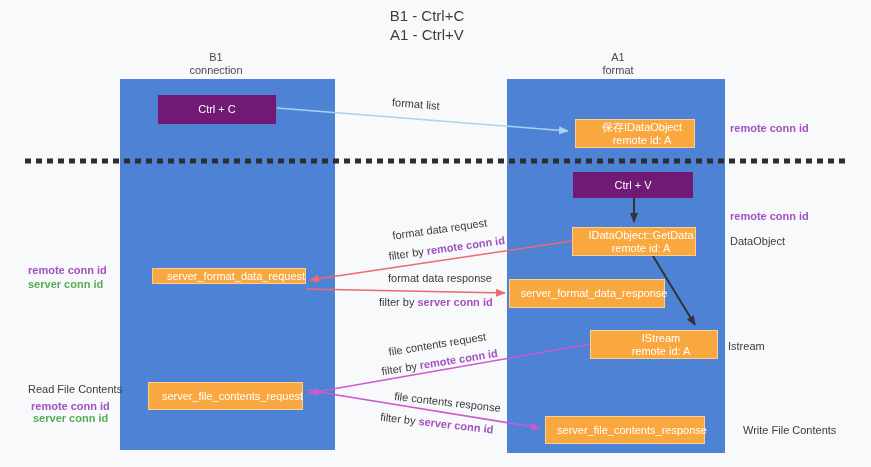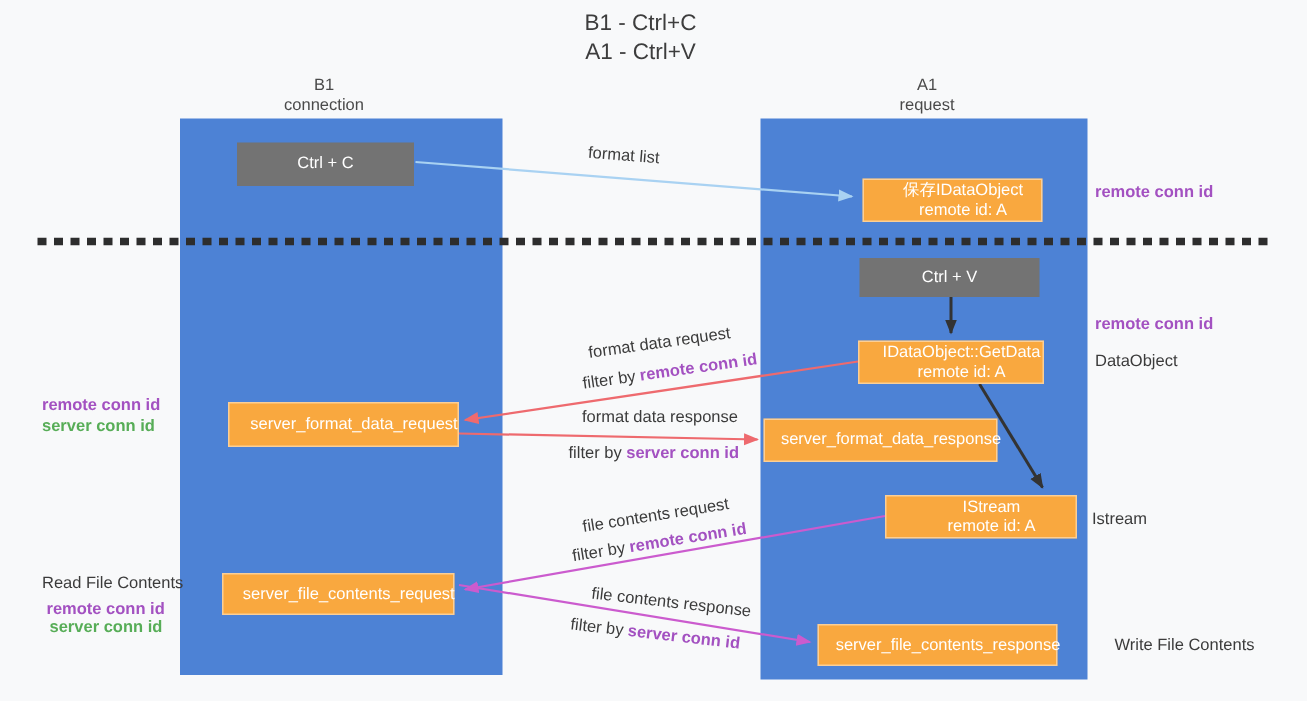--- a/index.html
+++ b/index.html
@@ -10,21 +10,21 @@
   .title { position:absolute; left:347px; top:6px; width:160px; text-align:center;
            font-size:15px; line-height:19px; color:#3d3d3d; z-index:1; }
 
   .lane { position:absolute; background:#4d82d5; z-index:1; }
   .lane-header { position:absolute; width:120px; text-align:center; font-size:11px;
                  line-height:13px; color:#4a4a4a; z-index:1; }
 
   .node { position:absolute; display:flex; flex-direction:column; align-items:center;
           justify-content:center; color:#fff; font-size:11px; line-height:13px;
           text-align:center; z-index:3; }
-  .green  { background:#737373; }
+  .green  { background:#701a75; }
   .orange { background:#f9a83f; border:1px solid rgba(255,255,255,0.45);padding-left:14px; }
 
   .alabel { position:absolute; font-size:11px; color:#3b3b3b; white-space:nowrap; z-index:4; }
   .tilt-dn  { transform:rotate(4.5deg); }
   .tilt-up8 { transform:rotate(-8deg); }
   .tilt-up9 { transform:rotate(-9deg); }
   .tilt-dn6 { transform:rotate(6.5deg); }
   .key { font-weight:bold; margin-left:3px; }
   .purple { color:#a351c1; }
 
@@ -69,21 +69,21 @@
     <div>B1 - Ctrl+C</div>
     <div>A1 - Ctrl+V</div>
   </div>
 
   <div class="lane-header" style="left:156px; top:51px;">
     <div>B1</div>
     <div>connection</div>
   </div>
   <div class="lane-header" style="left:558px; top:51px;">
     <div>A1</div>
-    <div>request</div>
+    <div>format</div>
   </div>
 
   <div class="lane" style="left:120px; top:79px; width:215px; height:371px;"></div>
   <div class="lane" style="left:507px; top:79px; width:218px; height:374px;"></div>
 
   <div class="node green" style="left:158px; top:95px; width:118px; height:29px;">
     <span>Ctrl + C</span>
   </div>
 
   <div class="node orange" style="left:575px; top:119px; width:120px; height:29px;">
@@ -93,21 +93,21 @@
 
   <div class="node green" style="left:573px; top:172px; width:120px; height:26px;">
     <span>Ctrl + V</span>
   </div>
 
   <div class="node orange" style="left:572px; top:227px; width:124px; height:29px;">
     <span>IDataObject::GetData</span>
     <span>remote id: A</span>
   </div>
 
-  <div class="node orange" style="left:152px; top:268px; width:154px; height:30px;">
+  <div class="node orange" style="left:152px; top:268px; width:154px; height:16px;">
     <span>server_format_data_request</span>
   </div>
 
   <div class="node orange" style="left:509px; top:279px; width:156px; height:29px;">
     <span>server_format_data_response</span>
   </div>
 
   <div class="node orange" style="left:590px; top:330px; width:128px; height:29px;">
     <span>IStream</span>
     <span>remote id: A</span>

